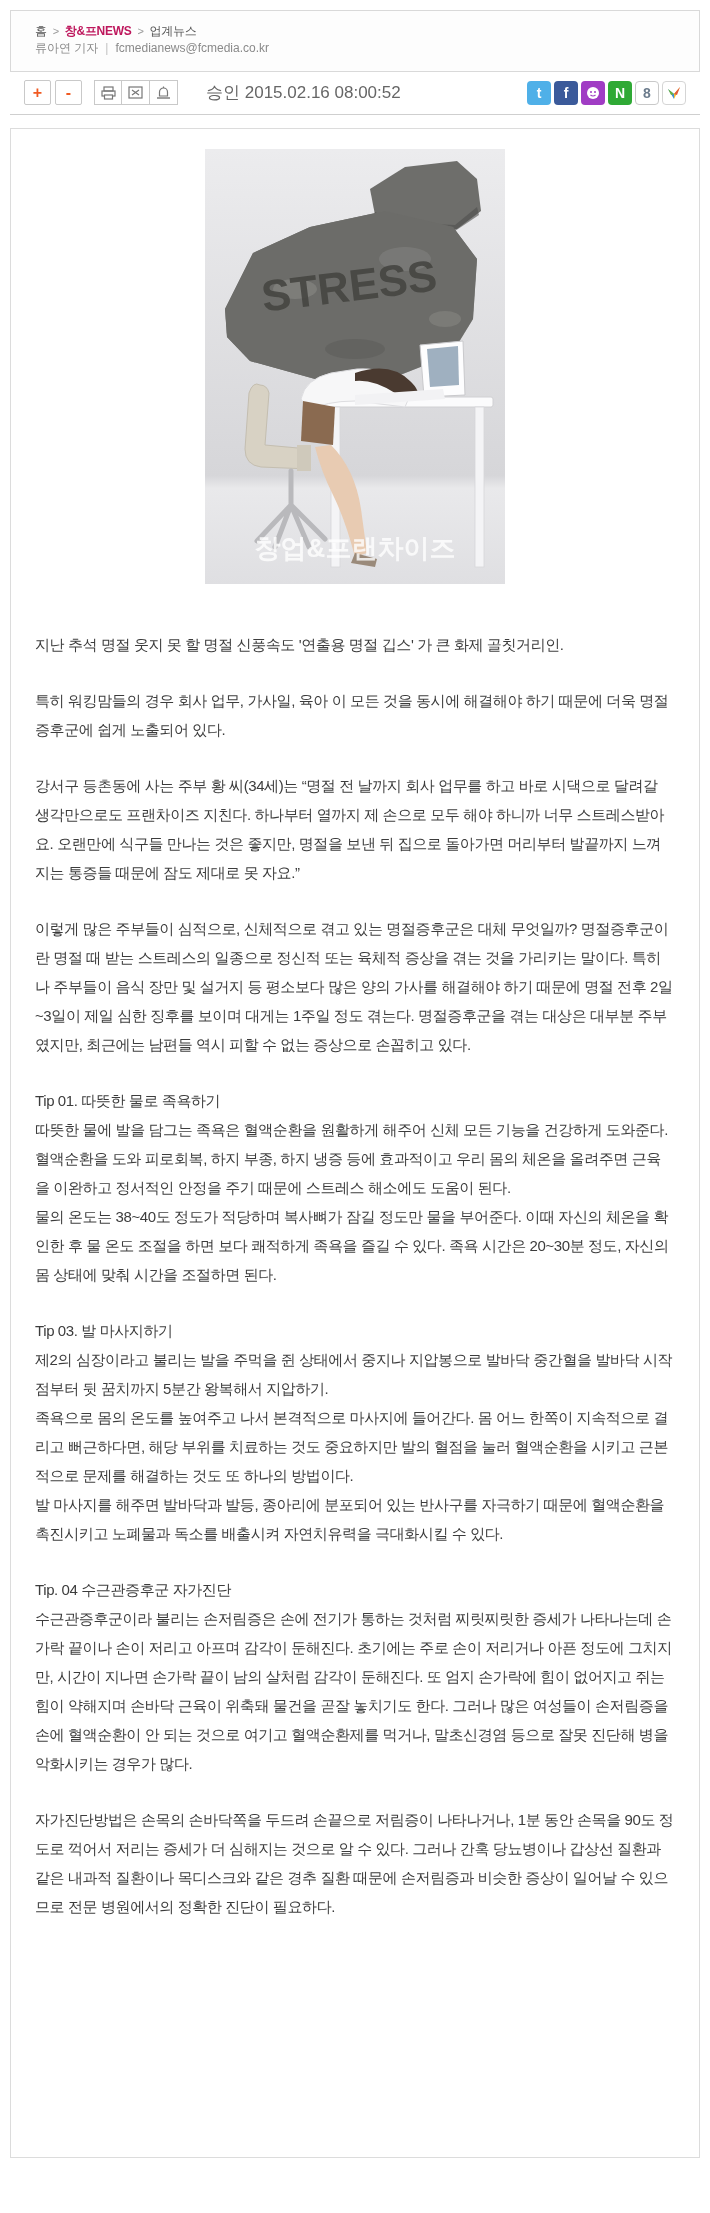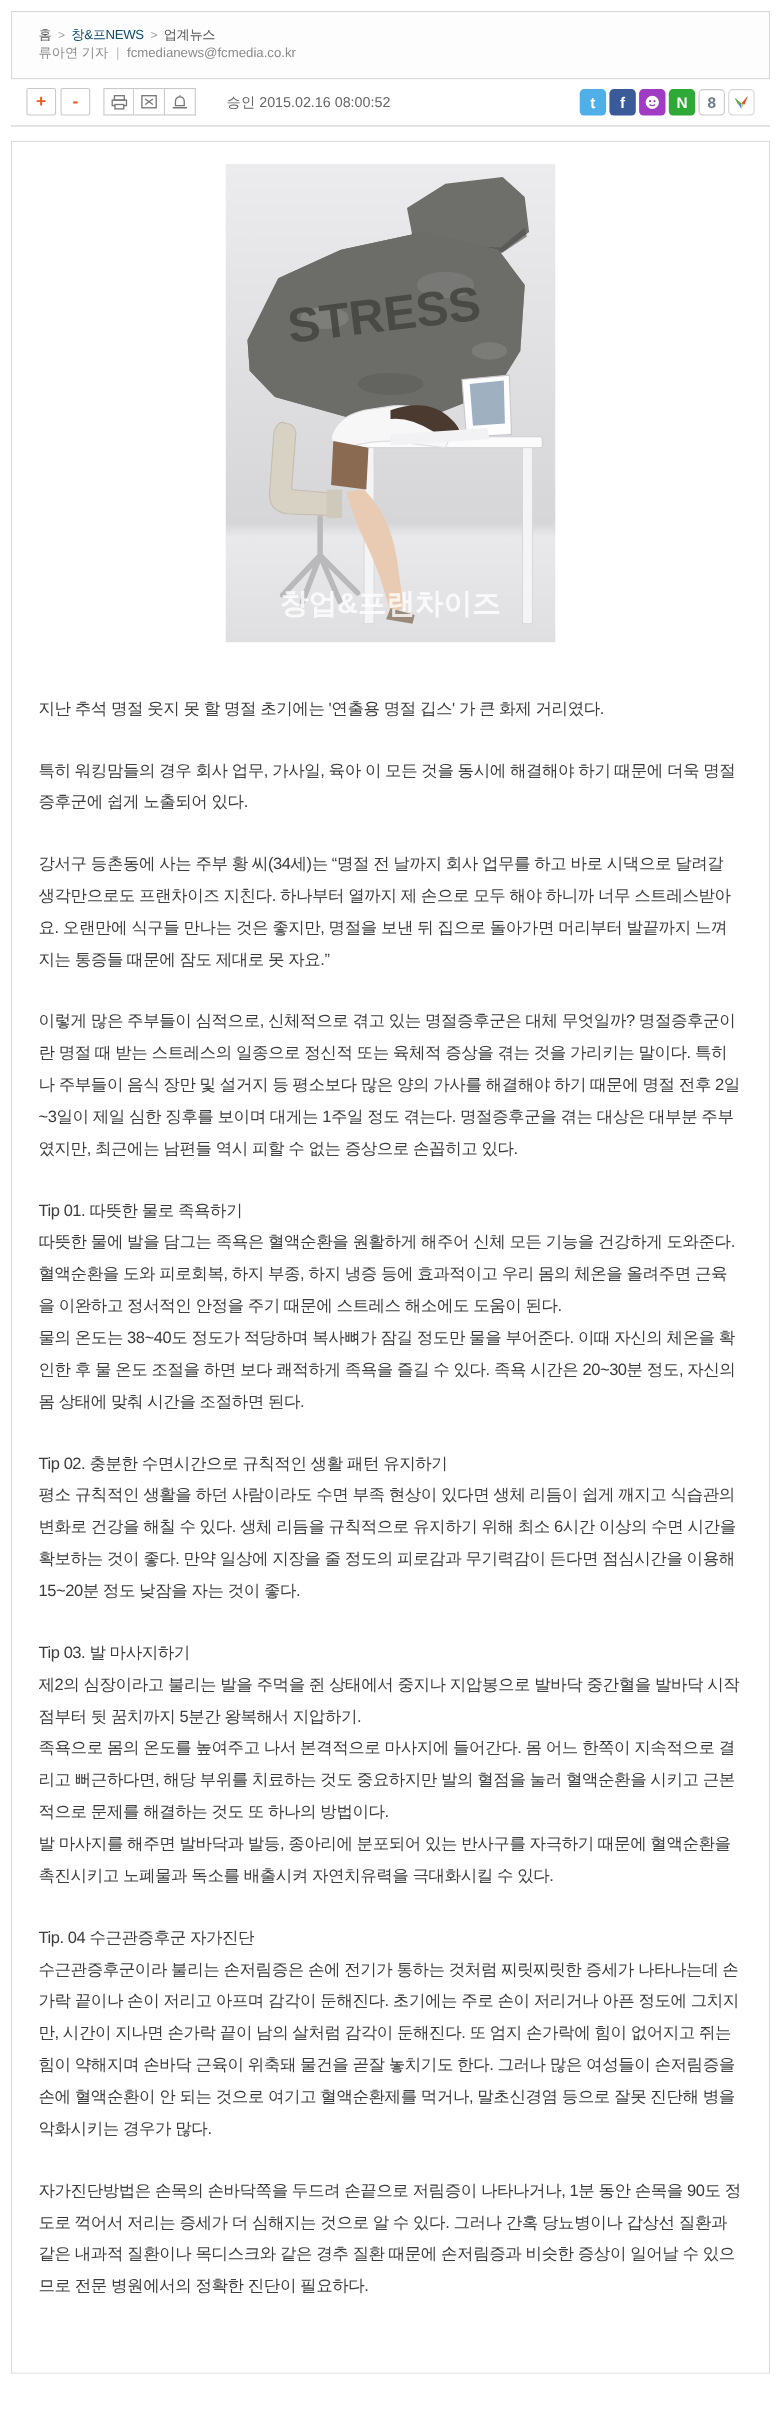--- a/index.html
+++ b/index.html
@@ -3,33 +3,33 @@
 <meta charset="utf-8">
 <style>
   html,body{margin:0;padding:0;background:#ffffff;}
   body{width:710px;font-family:"Liberation Sans","DejaVu Sans",sans-serif;color:#333;}
   .wrap{width:710px;}
 
   
   .header-box{margin:10px 10px 0 10px;border:1px solid #d9d9d9;background:#fdfdfd;padding:12px 24px 14px 24px;box-sizing:border-box;}
   .breadcrumb{font-size:12px;color:#555;letter-spacing:-0.3px;}
   .breadcrumb .sep{color:#999;margin:0 6px;font-size:11px;}
-  .breadcrumb .bc-strong{font-weight:normal;color:#0c4a6e;}
+  .breadcrumb .bc-strong{font-weight:bold;color:#be185d;}
   .article-title{font-size:27px;font-weight:bold;color:#111;letter-spacing:-1px;margin:9px 0 10px 0;line-height:1.25;}
   .byline{text-align:left;font-size:12px;color:#8a8a8a;}
   .byline .divider{margin:0 7px;color:#c0c0c0;}
 
   
   .toolbar{margin:0 10px;padding:8px 14px 9px 14px;border-bottom:1px solid #cfcfcf;display:flex;align-items:center;}
   .tb-btn{width:27px;height:25px;border:1px solid #c9c9c9;background:#fff;border-radius:2px;display:flex;align-items:center;justify-content:center;font-size:16px;font-weight:bold;color:#f05a22;margin-right:4px;cursor:pointer;box-sizing:border-box;}
   .tb-icon-group{display:flex;margin-left:8px;}
   .tb-icon{width:28px;height:25px;border:1px solid #c9c9c9;border-left-width:0;background:#fff;display:flex;align-items:center;justify-content:center;box-sizing:border-box;cursor:pointer;}
   .tb-icon:first-child{border-left-width:1px;}
   .tb-icon svg{display:block;}
-  .approve{font-size:13px;color:#666;margin-left:28px;letter-spacing:0;}
+  .approve{font-size:17px;color:#666;margin-left:28px;letter-spacing:0;}
   .share{margin-left:auto;display:flex;gap:3px;}
   .share-btn{width:24px;height:24px;border-radius:4px;display:flex;align-items:center;justify-content:center;color:#fff;font-size:14px;font-weight:bold;cursor:pointer;box-sizing:border-box;}
   .share-btn svg{display:block;}
 
   
   .body-box{margin:13px 10px 0 10px;border:1px solid #dcdcdc;background:#fff;padding:20px 24px 34px 24px;box-sizing:border-box;min-height:2030px;}
   figure.photo{margin:0 auto 46px auto;width:300px;}
   figure.photo svg{display:block;}
   .article-text{font-size:15px;line-height:29px;color:#3c3c3c;letter-spacing:-0.4px;}
   .article-text p{margin:0 0 27px 0;white-space:pre-line;}
@@ -150,30 +150,28 @@
         <path d="M150 246 L238 240 L240 250 L150 256 Z" fill="#f2f2f4"></path>
         <path d="M98 252 L96 292 L128 296 L130 258 Z" fill="#8a6a50"></path>
         <path d="M126 296 Q150 320 156 360 L162 404 L150 408 Q140 370 128 346 Q116 322 110 298 Z" fill="#e8cbb2"></path>
         <path d="M150 404 L172 410 L170 418 L146 414 Z" fill="#9a8a7a"></path>
 
         <text x="150" y="408" font-size="26" font-weight="bold" fill="#ffffff" opacity="0.8" font-family="Liberation Sans, sans-serif" text-anchor="middle">창업&amp;프랜차이즈</text>
       </svg>
     </figure>
 
     <div class="article-text">
-        <p>지난 추석 명절 웃지 못 할 명절 초기에는 '연출용 명절 깁스' 가 큰 화제 거리였다.</p>
+        <p>지난 추석 명절 웃지 못 할 명절 신풍속도 '연출용 명절 깁스' 가 큰 화제 골칫거리인.</p>
         <p>특히 워킹맘들의 경우 회사 업무, 가사일, 육아 이 모든 것을 동시에 해결해야 하기 때문에 더욱 명절 증후군에 쉽게 노출되어 있다.</p>
         <p>강서구 등촌동에 사는 주부 황 씨(34세)는 “명절 전 날까지 회사 업무를 하고 바로 시댁으로 달려갈 생각만으로도 프랜차이즈 지친다. 하나부터 열까지 제 손으로 모두 해야 하니까 너무 스트레스받아요. 오랜만에 식구들 만나는 것은 좋지만, 명절을 보낸 뒤 집으로 돌아가면 머리부터 발끝까지 느껴지는 통증들 때문에 잠도 제대로 못 자요.”</p>
         <p>이렇게 많은 주부들이 심적으로, 신체적으로 겪고 있는 명절증후군은 대체 무엇일까? 명절증후군이란 명절 때 받는 스트레스의 일종으로 정신적 또는 육체적 증상을 겪는 것을 가리키는 말이다. 특히나 주부들이 음식 장만 및 설거지 등 평소보다 많은 양의 가사를 해결해야 하기 때문에 명절 전후 2일~3일이 제일 심한 징후를 보이며 대게는 1주일 정도 겪는다. 명절증후군을 겪는 대상은 대부분 주부였지만, 최근에는 남편들 역시 피할 수 없는 증상으로 손꼽히고 있다.</p>
         <p>Tip 01. 따뜻한 물로 족욕하기
 따뜻한 물에 발을 담그는 족욕은 혈액순환을 원활하게 해주어 신체 모든 기능을 건강하게 도와준다.
 혈액순환을 도와 피로회복, 하지 부종, 하지 냉증 등에 효과적이고 우리 몸의 체온을 올려주면 근육을 이완하고 정서적인 안정을 주기 때문에 스트레스 해소에도 도움이 된다.
 물의 온도는 38~40도 정도가 적당하며 복사뼈가 잠길 정도만 물을 부어준다. 이때 자신의 체온을 확인한 후 물 온도 조절을 하면 보다 쾌적하게 족욕을 즐길 수 있다. 족욕 시간은 20~30분 정도, 자신의 몸 상태에 맞춰 시간을 조절하면 된다.</p>
-        <p>Tip 02. 충분한 수면시간으로 규칙적인 생활 패턴 유지하기
-평소 규칙적인 생활을 하던 사람이라도 수면 부족 현상이 있다면 생체 리듬이 쉽게 깨지고 식습관의 변화로 건강을 해칠 수 있다. 생체 리듬을 규칙적으로 유지하기 위해 최소 6시간 이상의 수면 시간을 확보하는 것이 좋다. 만약 일상에 지장을 줄 정도의 피로감과 무기력감이 든다면 점심시간을 이용해 15~20분 정도 낮잠을 자는 것이 좋다.</p>
         <p>Tip 03. 발 마사지하기
 제2의 심장이라고 불리는 발을 주먹을 쥔 상태에서 중지나 지압봉으로 발바닥 중간혈을 발바닥 시작점부터 뒷 꿈치까지 5분간 왕복해서 지압하기.
 족욕으로 몸의 온도를 높여주고 나서 본격적으로 마사지에 들어간다. 몸 어느 한쪽이 지속적으로 결리고 뻐근하다면, 해당 부위를 치료하는 것도 중요하지만 발의 혈점을 눌러 혈액순환을 시키고 근본적으로 문제를 해결하는 것도 또 하나의 방법이다.
 발 마사지를 해주면 발바닥과 발등, 종아리에 분포되어 있는 반사구를 자극하기 때문에 혈액순환을 촉진시키고 노폐물과 독소를 배출시켜 자연치유력을 극대화시킬 수 있다.</p>
         <p>Tip. 04 수근관증후군 자가진단
 수근관증후군이라 불리는 손저림증은 손에 전기가 통하는 것처럼 찌릿찌릿한 증세가 나타나는데 손가락 끝이나 손이 저리고 아프며 감각이 둔해진다. 초기에는 주로 손이 저리거나 아픈 정도에 그치지만, 시간이 지나면 손가락 끝이 남의 살처럼 감각이 둔해진다. 또 엄지 손가락에 힘이 없어지고 쥐는 힘이 약해지며 손바닥 근육이 위축돼 물건을 곧잘 놓치기도 한다. 그러나 많은 여성들이 손저림증을 손에 혈액순환이 안 되는 것으로 여기고 혈액순환제를 먹거나, 말초신경염 등으로 잘못 진단해 병을 악화시키는 경우가 많다.</p>
         <p>자가진단방법은 손목의 손바닥쪽을 두드려 손끝으로 저림증이 나타나거나, 1분 동안 손목을 90도 정도로 꺽어서 저리는 증세가 더 심해지는 것으로 알 수 있다. 그러나 간혹 당뇨병이나 갑상선 질환과 같은 내과적 질환이나 목디스크와 같은 경추 질환 때문에 손저림증과 비슷한 증상이 일어날 수 있으므로 전문 병원에서의 정확한 진단이 필요하다.</p>
       </div>
 
   </div>

